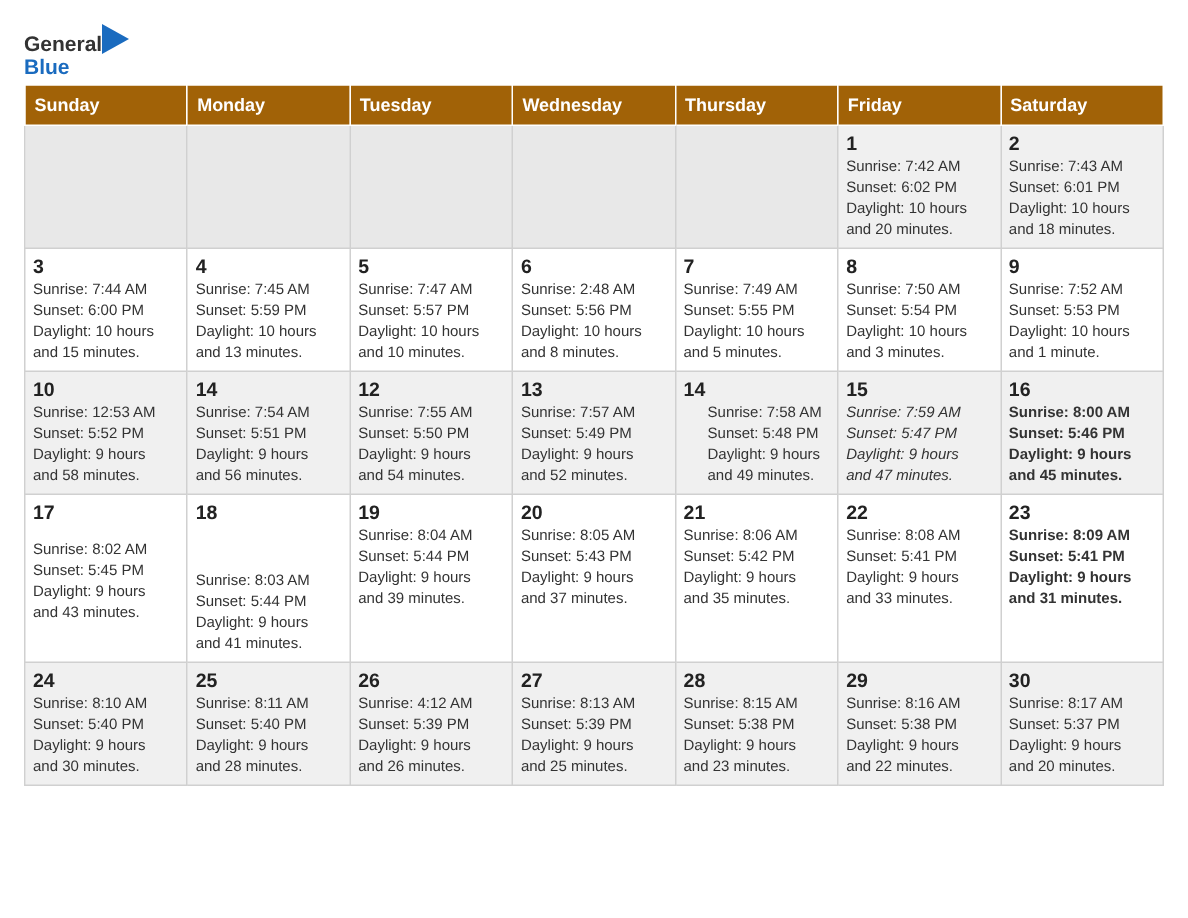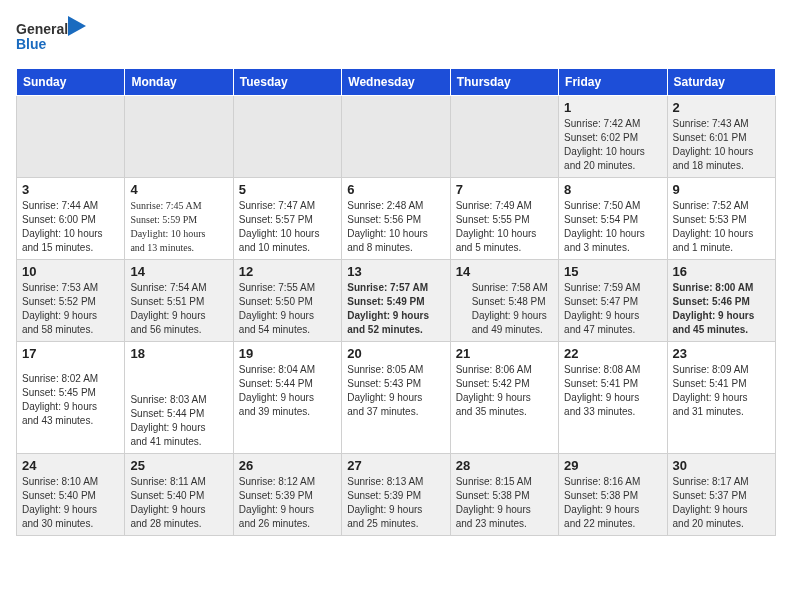--- a/index.html
+++ b/index.html
@@ -7,21 +7,21 @@
       font-family: Arial, sans-serif;
       background: #fff;
       width: 792px;
       min-height: 612px;
       padding: 16px;
     }
     .header {
       display: flex;
       justify-content: space-between;
       align-items: flex-start;
-      margin-bottom: 12px;
+      margin-bottom: 0;
       text-align: center;
     }
     .logo {
       display: flex;
       align-items: center;
     }
     .title-block {
       text-align: right;
     }
     .month-title {
@@ -32,21 +32,21 @@
     .location {
       font-size: 16px;
       color: #555;
     }
     .calendar {
       width: 100%;
       border-collapse: collapse;
       font-size: 11px;
     }
     .calendar th {
-      background: #1d4ed8;
+      background: #a16207;
       color: #fff;
       text-align: left;
       padding: 6px 6px;
       font-size: 12px;
       font-weight: bold;
       border: 1px solid #fff;
     }
     .calendar td {
       border: 1px solid #d0d0d0;
       vertical-align: top;
@@ -131,21 +131,21 @@
       <tr>
         <td>
           <div class="day-number">3</div>
           <div class="day-info" style="white-space: pre-line;">Sunrise: 7:44 AM
 Sunset: 6:00 PM
 Daylight: 10 hours
 and 15 minutes.</div>
         </td>
         <td>
           <div class="day-number">4</div>
-          <div class="day-info" style="white-space: pre-line; font-family: Liberation Serif, serif;">Sunrise: 7:45 AM
+          <div class="day-info" style="white-space: pre-line;">Sunrise: 7:45 AM
 Sunset: 5:59 PM
 Daylight: 10 hours
 and 13 minutes.</div>
         </td>
         <td>
           <div class="day-number">5</div>
           <div class="day-info" style="white-space: pre-line;">Sunrise: 7:47 AM
 Sunset: 5:57 PM
 Daylight: 10 hours
 and 10 minutes.</div>
@@ -175,56 +175,56 @@
           <div class="day-number">9</div>
           <div class="day-info" style="white-space: pre-line;">Sunrise: 7:52 AM
 Sunset: 5:53 PM
 Daylight: 10 hours
 and 1 minute.</div>
         </td>
       </tr>
       <tr class="row-shaded">
         <td>
           <div class="day-number">10</div>
-          <div class="day-info" style="white-space: pre-line;">Sunrise: 7:53 AM
+          <div class="day-info" style="white-space: pre-line;">Sunrise: 12:53 AM
 Sunset: 5:52 PM
 Daylight: 9 hours
 and 58 minutes.</div>
         </td>
         <td>
           <div class="day-number">14</div>
           <div class="day-info" style="white-space: pre-line;">Sunrise: 7:54 AM
 Sunset: 5:51 PM
 Daylight: 9 hours
 and 56 minutes.</div>
         </td>
         <td>
           <div class="day-number">12</div>
           <div class="day-info" style="white-space: pre-line;">Sunrise: 7:55 AM
 Sunset: 5:50 PM
 Daylight: 9 hours
 and 54 minutes.</div>
         </td>
         <td>
           <div class="day-number">13</div>
-          <div class="day-info" style="white-space: pre-line; font-weight: bold;">Sunrise: 7:57 AM
+          <div class="day-info" style="white-space: pre-line;">Sunrise: 7:57 AM
 Sunset: 5:49 PM
 Daylight: 9 hours
 and 52 minutes.</div>
         </td>
         <td>
           <div class="day-number">14</div>
           <div class="day-info" style="white-space: pre-line; margin-left: 16px;">Sunrise: 7:58 AM
 Sunset: 5:48 PM
 Daylight: 9 hours
 and 49 minutes.</div>
         </td>
         <td>
           <div class="day-number">15</div>
-          <div class="day-info" style="white-space: pre-line;">Sunrise: 7:59 AM
+          <div class="day-info" style="white-space: pre-line; font-style: italic;">Sunrise: 7:59 AM
 Sunset: 5:47 PM
 Daylight: 9 hours
 and 47 minutes.</div>
         </td>
         <td>
           <div class="day-number">16</div>
           <div class="day-info" style="white-space: pre-line; font-weight: bold;">Sunrise: 8:00 AM
 Sunset: 5:46 PM
 Daylight: 9 hours
 and 45 minutes.</div>
@@ -268,21 +268,21 @@
         </td>
         <td>
           <div class="day-number">22</div>
           <div class="day-info" style="white-space: pre-line;">Sunrise: 8:08 AM
 Sunset: 5:41 PM
 Daylight: 9 hours
 and 33 minutes.</div>
         </td>
         <td>
           <div class="day-number">23</div>
-          <div class="day-info" style="white-space: pre-line;">Sunrise: 8:09 AM
+          <div class="day-info" style="white-space: pre-line; font-weight: bold;">Sunrise: 8:09 AM
 Sunset: 5:41 PM
 Daylight: 9 hours
 and 31 minutes.</div>
         </td>
       </tr>
       <tr class="row-shaded">
         <td>
           <div class="day-number">24</div>
           <div class="day-info" style="white-space: pre-line;">Sunrise: 8:10 AM
 Sunset: 5:40 PM
@@ -291,21 +291,21 @@
         </td>
         <td>
           <div class="day-number">25</div>
           <div class="day-info" style="white-space: pre-line;">Sunrise: 8:11 AM
 Sunset: 5:40 PM
 Daylight: 9 hours
 and 28 minutes.</div>
         </td>
         <td>
           <div class="day-number">26</div>
-          <div class="day-info" style="white-space: pre-line;">Sunrise: 8:12 AM
+          <div class="day-info" style="white-space: pre-line;">Sunrise: 4:12 AM
 Sunset: 5:39 PM
 Daylight: 9 hours
 and 26 minutes.</div>
         </td>
         <td>
           <div class="day-number">27</div>
           <div class="day-info" style="white-space: pre-line;">Sunrise: 8:13 AM
 Sunset: 5:39 PM
 Daylight: 9 hours
 and 25 minutes.</div>

